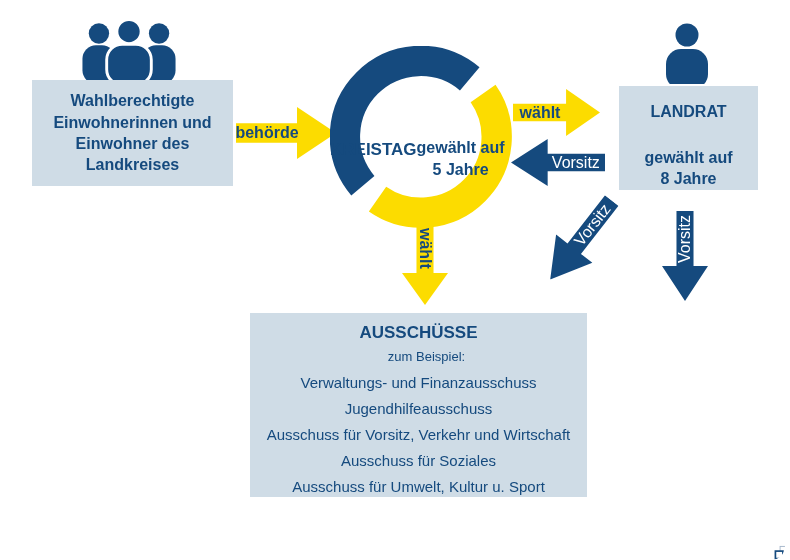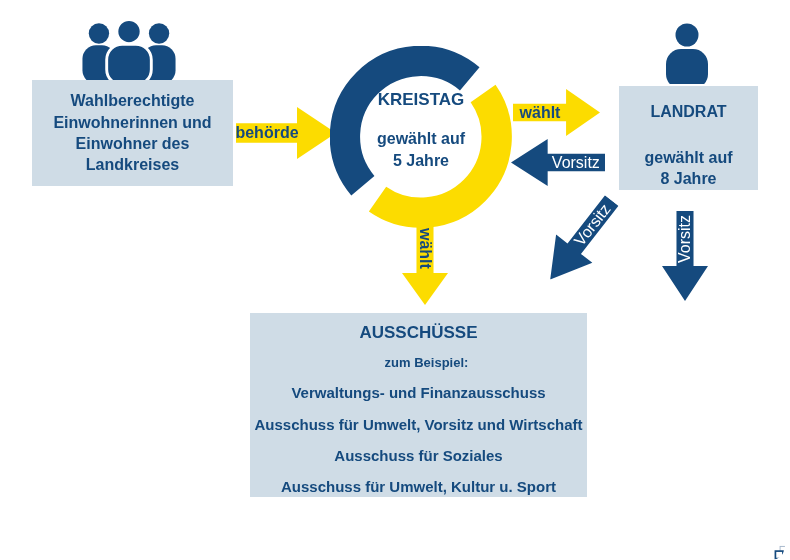--- a/index.html
+++ b/index.html
@@ -24,37 +24,37 @@
     display:flex;align-items:center;justify-content:center;
     padding-right:38%;box-sizing:border-box;font-size:16px;
   }
   .arrow-label.head-left{padding-right:0;padding-left:38%;}
   .on-yellow{color:#154a7e;font-weight:700;}
   .on-navy{color:#ffffff;font-weight:400;}
   .flip{transform:rotate(180deg);}
   
   #donut-text{
     position:absolute;left:0;top:0;width:100%;height:100%;
-    display:flex;flex-direction:column;align-items:center;
+    display:flex;flex-direction:row;align-items:center;
     padding-top:44px;box-sizing:border-box;text-align:center;color:#154a7e;
   }
   #donut-title{font-size:17px;font-weight:700;margin-bottom:18px;}
   #donut-term{font-size:16px;font-weight:700;line-height:1.35;}
   
   #voters-box{left:32px;top:80px;width:201px;height:106px;justify-content:center;
     font-size:16px;font-weight:700;line-height:1.34;}
   
   #landrat-box{left:619px;top:86px;width:139px;height:104px;padding-top:17px;
     font-size:16px;font-weight:700;}
   #landrat-term{margin-top:19px;line-height:1.35;}
   
   #committees-box{left:250px;top:313px;width:337px;height:184px;padding:9px 4px 0 4px;}
   #committees-title{font-size:17px;font-weight:700;line-height:1.25;}
-  #committees-subtitle{font-size:13px;font-weight:700;line-height:1.2;margin-bottom:2px;margin-left:16px;}
-  .committee-item{font-size:15px;font-weight:700;line-height:1.33;}
+  #committees-subtitle{font-size:13px;font-weight:400;line-height:1.2;margin-bottom:2px;margin-left:16px;}
+  .committee-item{font-size:15px;font-weight:400;line-height:1.33;}
   
   #landratsamt-box{left:613px;top:313px;width:144px;height:184px;padding-top:16px;
     font-size:16px;font-weight:700;}
   #landratsamt-body{margin-top:20px;font-size:15px;line-height:1.42;}
   #corner-icon{left:774px;top:545px;width:15px;height:15px;cursor:pointer;}
 </style>
 </head>
 <body>
 
 <div id="stage">
@@ -157,21 +157,22 @@
     </svg>
     <div class="arrow-label">
         <span class="on-navy flip">Vorsitz</span>
       </div>
   </div>
 
   <div class="abs box" id="committees-box">
     <div id="committees-title">AUSSCHÜSSE</div>
     <div id="committees-subtitle">zum Beispiel:</div>
     <div class="committee-item">Verwaltungs- und Finanzausschuss</div>
-    <div class="committee-item">Ausschuss für Umwelt, Vorsitz und Wirtschaft</div>
+    <div class="committee-item">Jugendhilfeausschuss</div>
+    <div class="committee-item">Ausschuss für Vorsitz, Verkehr und Wirtschaft</div>
     <div class="committee-item">Ausschuss für Soziales</div>
     <div class="committee-item">Ausschuss für Umwelt, Kultur u. Sport</div>
   </div>
 
 
   <div class="abs" id="corner-icon">
     <svg viewBox="0 0 16 16" width="15" height="15">
       <rect x="6.5" y="1.5" width="8" height="8" fill="#ffffff" stroke="#a4b6ca" stroke-width="1"></rect>
       <rect x="1.5" y="6.5" width="8" height="8" fill="#ffffff" stroke="#154a7e" stroke-width="1.8"></rect>
     </svg>

